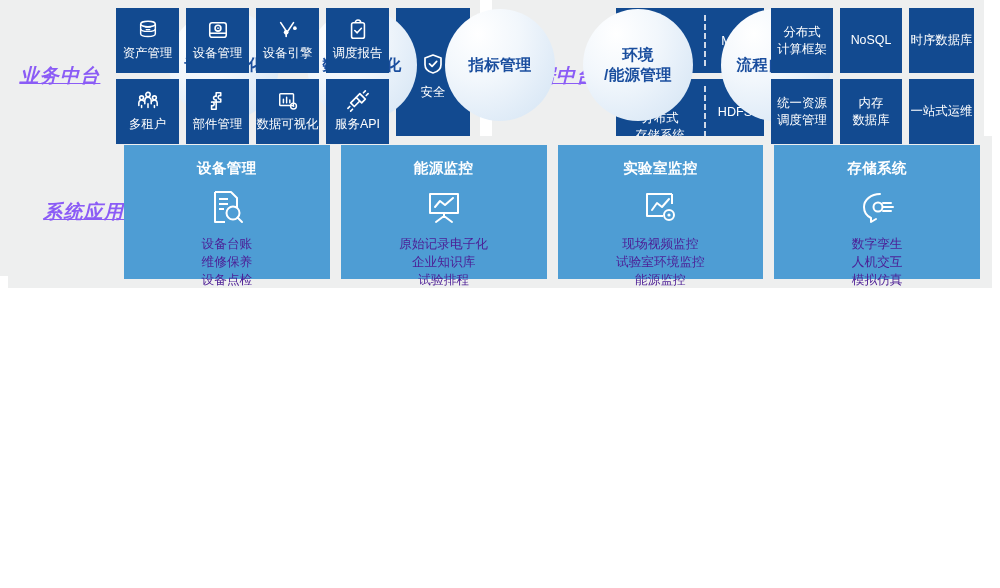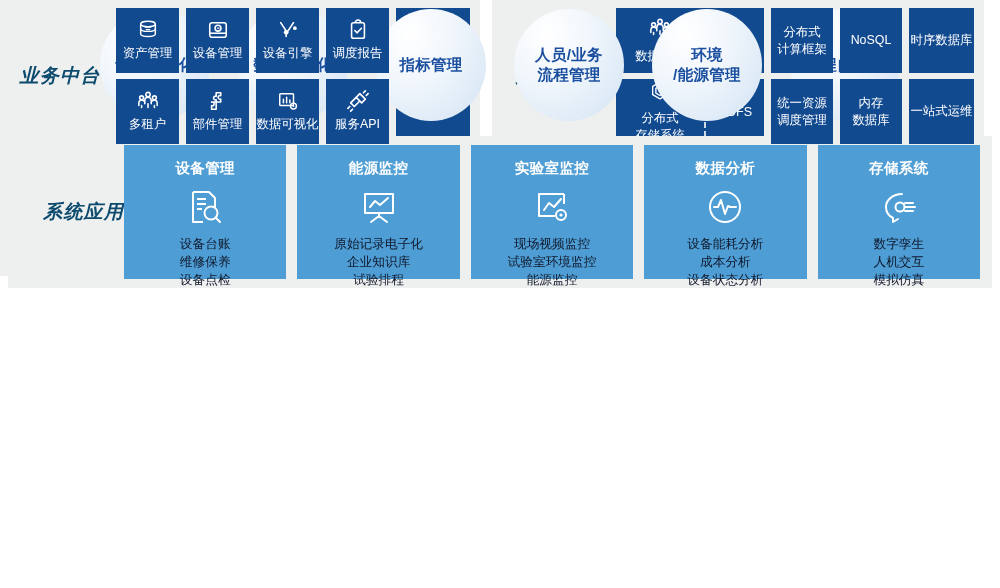--- a/index.html
+++ b/index.html
@@ -29,25 +29,26 @@
     letter-spacing: .3px;
   }
   .bubble span { display: block; padding: 0 6px; }
 
   
   .band {
     position: absolute;
     background: #eeefef;
   }
   .band-label {
-    color: #0c4a6e;
+    color: #8b5cf6;
     font-weight: bold;
     font-style: italic;
     letter-spacing: 1.2px;
     white-space: nowrap;
+    text-decoration: underline;
   }
 
   
   #row-sysapp {
     left: 8px; top: 136px; width: 984px; height: 152px;
     display: flex; align-items: center;
   }
   #row-sysapp .band-label {
     width: 112px; text-align: right; font-size: 19px;
     margin-left: 4px; flex: 0 0 auto;
@@ -59,21 +60,21 @@
   .sysapp-card {
     flex: 1 1 0; background: #4e9dd4;
     display: flex; flex-direction: column; align-items: center;
     padding-top: 14px; color: #ffffff;
   }
   .sysapp-card .sa-title { font-size: 14.5px; font-weight: bold; letter-spacing: .4px; }
   .sysapp-card .sa-icon { margin: 10px 0 9px; height: 38px; display: flex; align-items: center; }
   .sysapp-card .sa-icon svg { display: block; }
   .sysapp-card .sa-lines {
     font-size: 12.7px; line-height: 1.42; text-align: center;
-    color: #0f172a;
+    color: #4c1d95;
   }
 
   
   #row-mid {
     left: 8px; top: 296px; width: 984px; height: 152px;
     background: transparent;
     display: flex; gap: 12px;
   }
   .mid-panel {
     background: #eeefef; height: 152px; display: flex; align-items: center;
@@ -164,23 +165,20 @@
 
   <div class="bubble-row">
     <div class="bubble">
         <span>设备网联化</span>
       </div>
     <div class="bubble">
         <span>数采自动化</span>
       </div>
     <div class="bubble">
         <span>指标管理</span>
-      </div>
-    <div class="bubble">
-        <span>人员/业务<br>流程管理</span>
       </div>
     <div class="bubble">
         <span>环境<br>/能源管理</span>
       </div>
     <div class="bubble">
         <span>流程自动化</span>
       </div>
   </div>
 
   <div class="band" id="row-sysapp">
@@ -220,30 +218,20 @@
             <path d="M31 6 H6 v22 h16" stroke-linejoin="round"></path>
             <path d="M31 6 v10" stroke-linejoin="round"></path>
             <path d="M11 22 l5 -7 l5 4 l7 -8" stroke-linecap="round" stroke-linejoin="round"></path>
             <circle cx="28" cy="27" r="5"></circle>
             <circle cx="28" cy="27" r="1.6" fill="#ffffff" stroke="none"></circle>
           </svg>
         </div>
         <div class="sa-lines">现场视频监控<br>试验室环境监控<br>能源监控</div>
       </div>
 
-      <div class="sysapp-card">
-        <div class="sa-title">数据分析</div>
-        <div class="sa-icon">
-          <svg width="38" height="38" viewBox="0 0 38 38" fill="none" stroke="#ffffff" stroke-width="2">
-            <circle cx="19" cy="19" r="15"></circle>
-            <path d="M8 19 h4 l3 -7 l4 14 l3 -8 l2 1 h6" stroke-linecap="round" stroke-linejoin="round"></path>
-          </svg>
-        </div>
-        <div class="sa-lines">设备能耗分析<br>成本分析<br>设备状态分析</div>
-      </div>
 
       <div class="sysapp-card">
         <div class="sa-title">存储系统</div>
         <div class="sa-icon">
           <svg width="38" height="38" viewBox="0 0 38 38" fill="none" stroke="#ffffff" stroke-width="2">
             <path d="M22 6 C13 6 6 12 6 19 C6 24 9 28 13 30 l0 4 l5 -3" stroke-linecap="round" stroke-linejoin="round"></path>
             <circle cx="20" cy="19" r="4.5"></circle>
             <path d="M25 15 h8 M25 19 h10 M25 23 h8" stroke-linecap="round"></path>
           </svg>
         </div>

